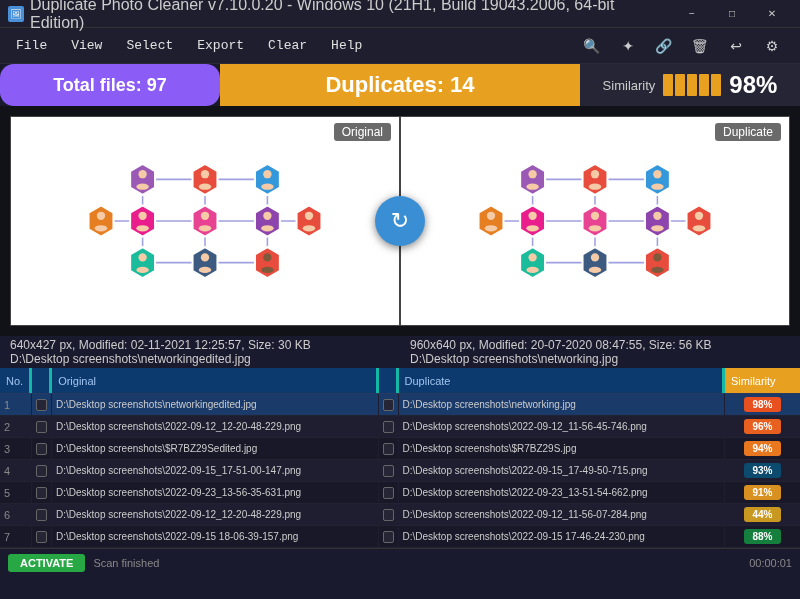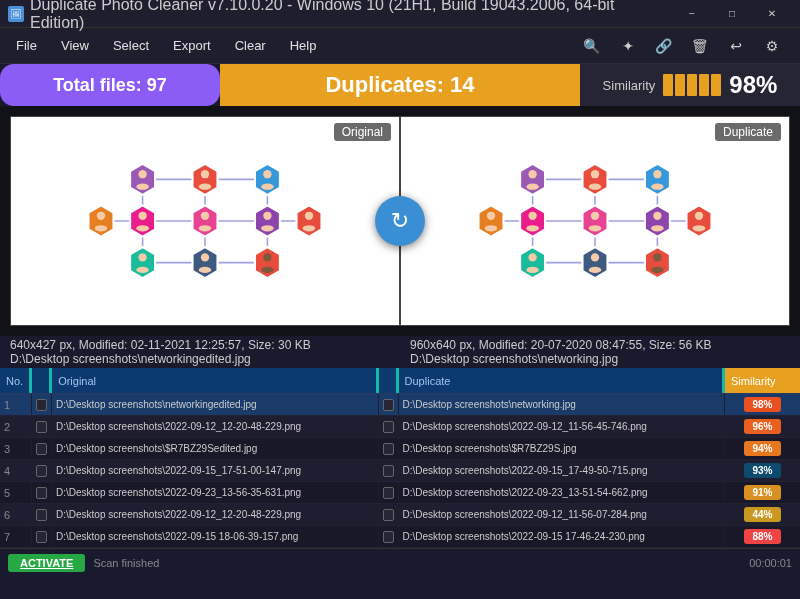--- a/index.html
+++ b/index.html
@@ -55,20 +55,21 @@
       align-items: center;
       padding: 0 4px;
       border-bottom: 1px solid #2a2a3e;
     }
     .menu-item {
       padding: 4px 12px;
       font-size: 13px;
       color: #e0e0e0;
       cursor: pointer;
       border-radius: 3px;
+      font-family: Liberation Mono, monospace;
     }
     .toolbar-right {
       margin-left: auto;
       display: flex;
       align-items: center;
       gap: 4px;
       padding-right: 8px;
     }
     .toolbar-btn {
       width: 32px; height: 28px;
@@ -252,21 +253,21 @@
       color: white;
       min-width: 36px;
       text-align: center;
     }
     .sim-98 { background: #e85020; }
     .sim-96 { background: #e86020; }
     .sim-94 { background: #e87820; }
     .sim-93 { background: #0c4a6e; }
     .sim-91 { background: #d89020; }
     .sim-89 { background: #c89820; }
-    .sim-88 { background: #ef4444; }
+    .sim-88 { background: #15803d; }
 
     .checkbox-fake {
       width: 12px; height: 12px;
       border: 1px solid #666;
       background: #252535;
       display: inline-block;
       border-radius: 2px;
     }
 
     
@@ -280,21 +281,20 @@
       gap: 8px;
     }
     .activate-btn {
       background: #28a745;
       color: white;
       padding: 3px 12px;
       border-radius: 3px;
       font-size: 11px;
       font-weight: bold;
       cursor: pointer;
-      text-decoration: underline;
     }
     .status-text {
       color: #888;
       font-size: 11px;
       flex: 1;
     }
     .timer-text {
       color: #888;
       font-size: 11px;
     }

